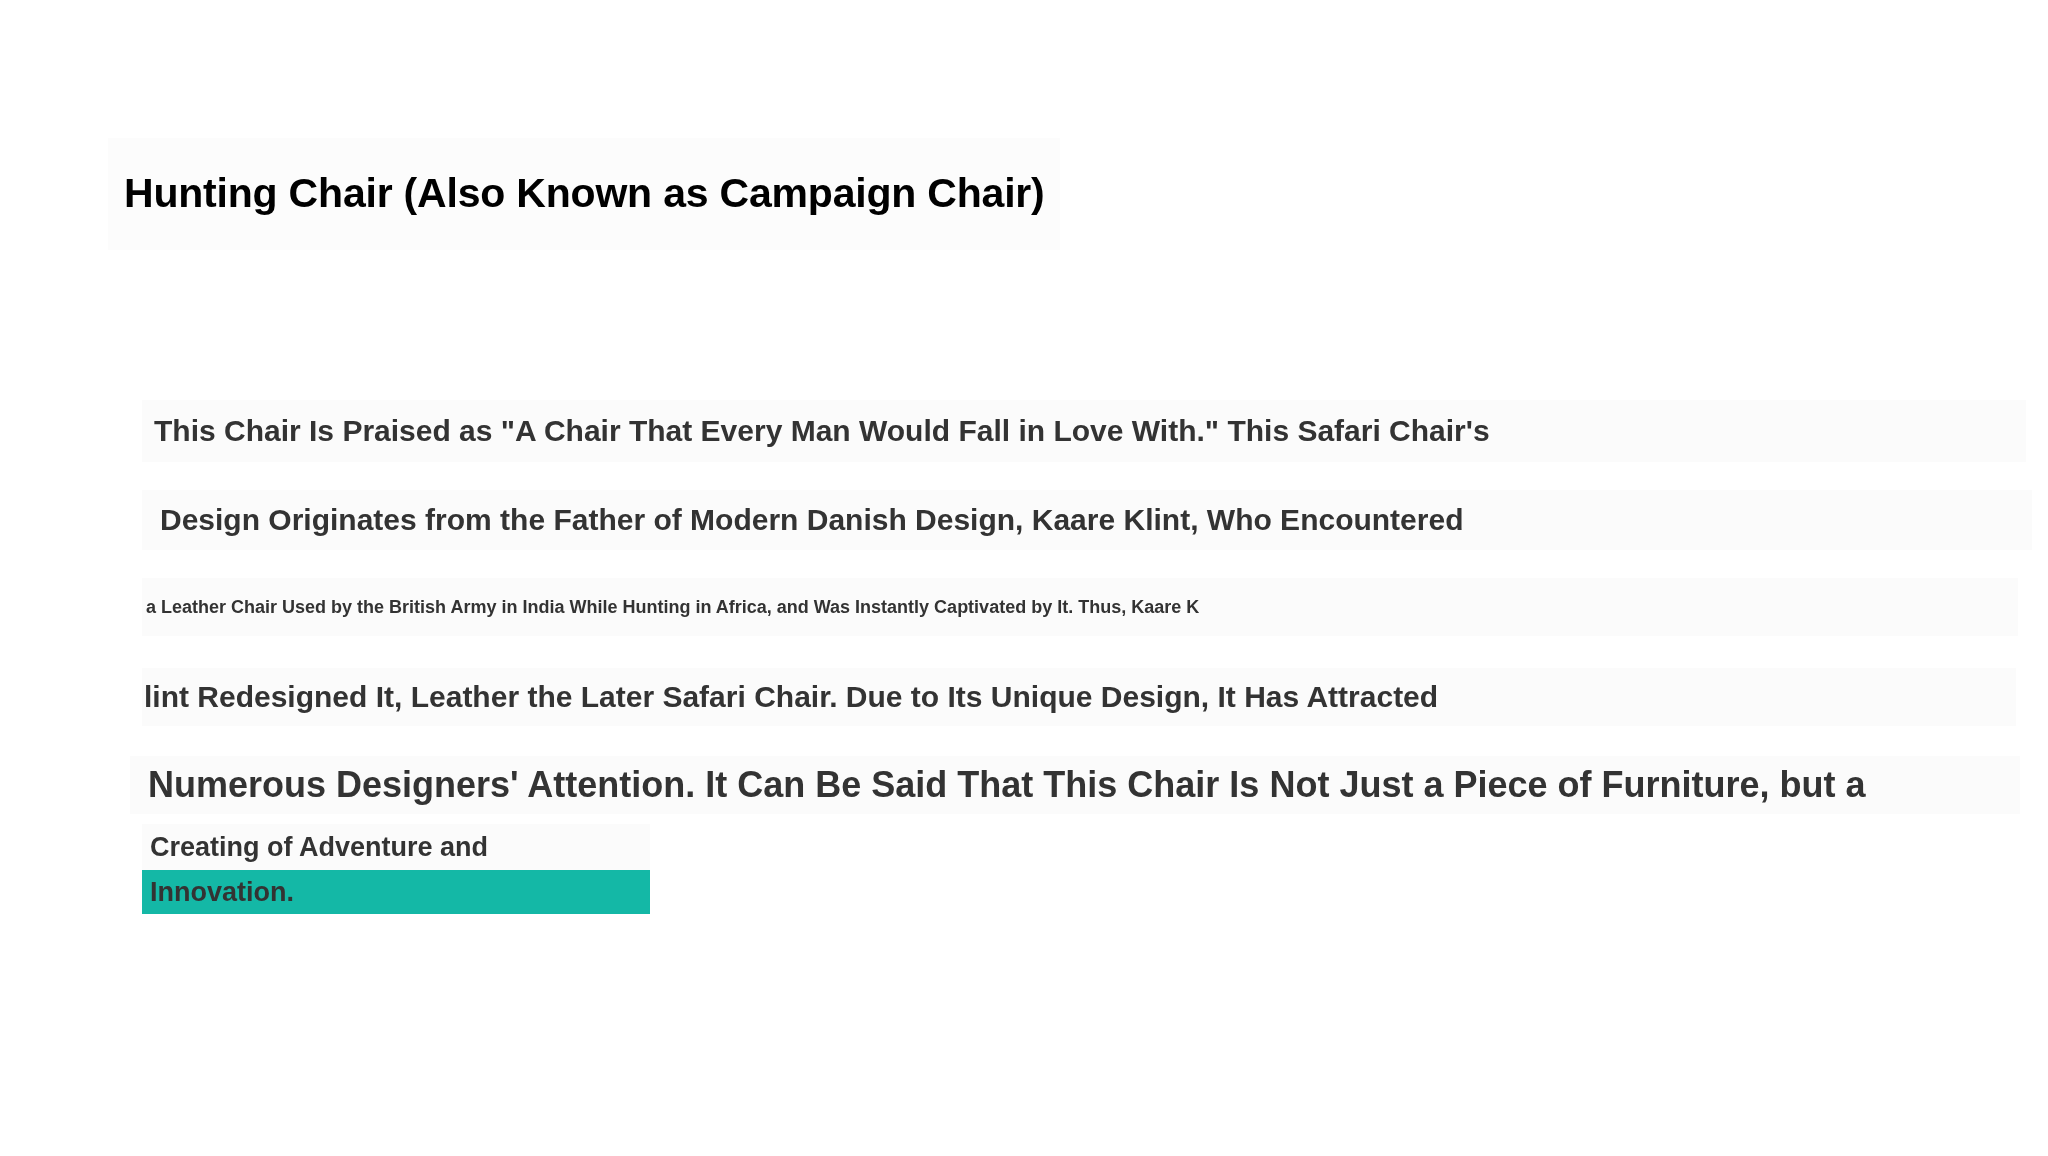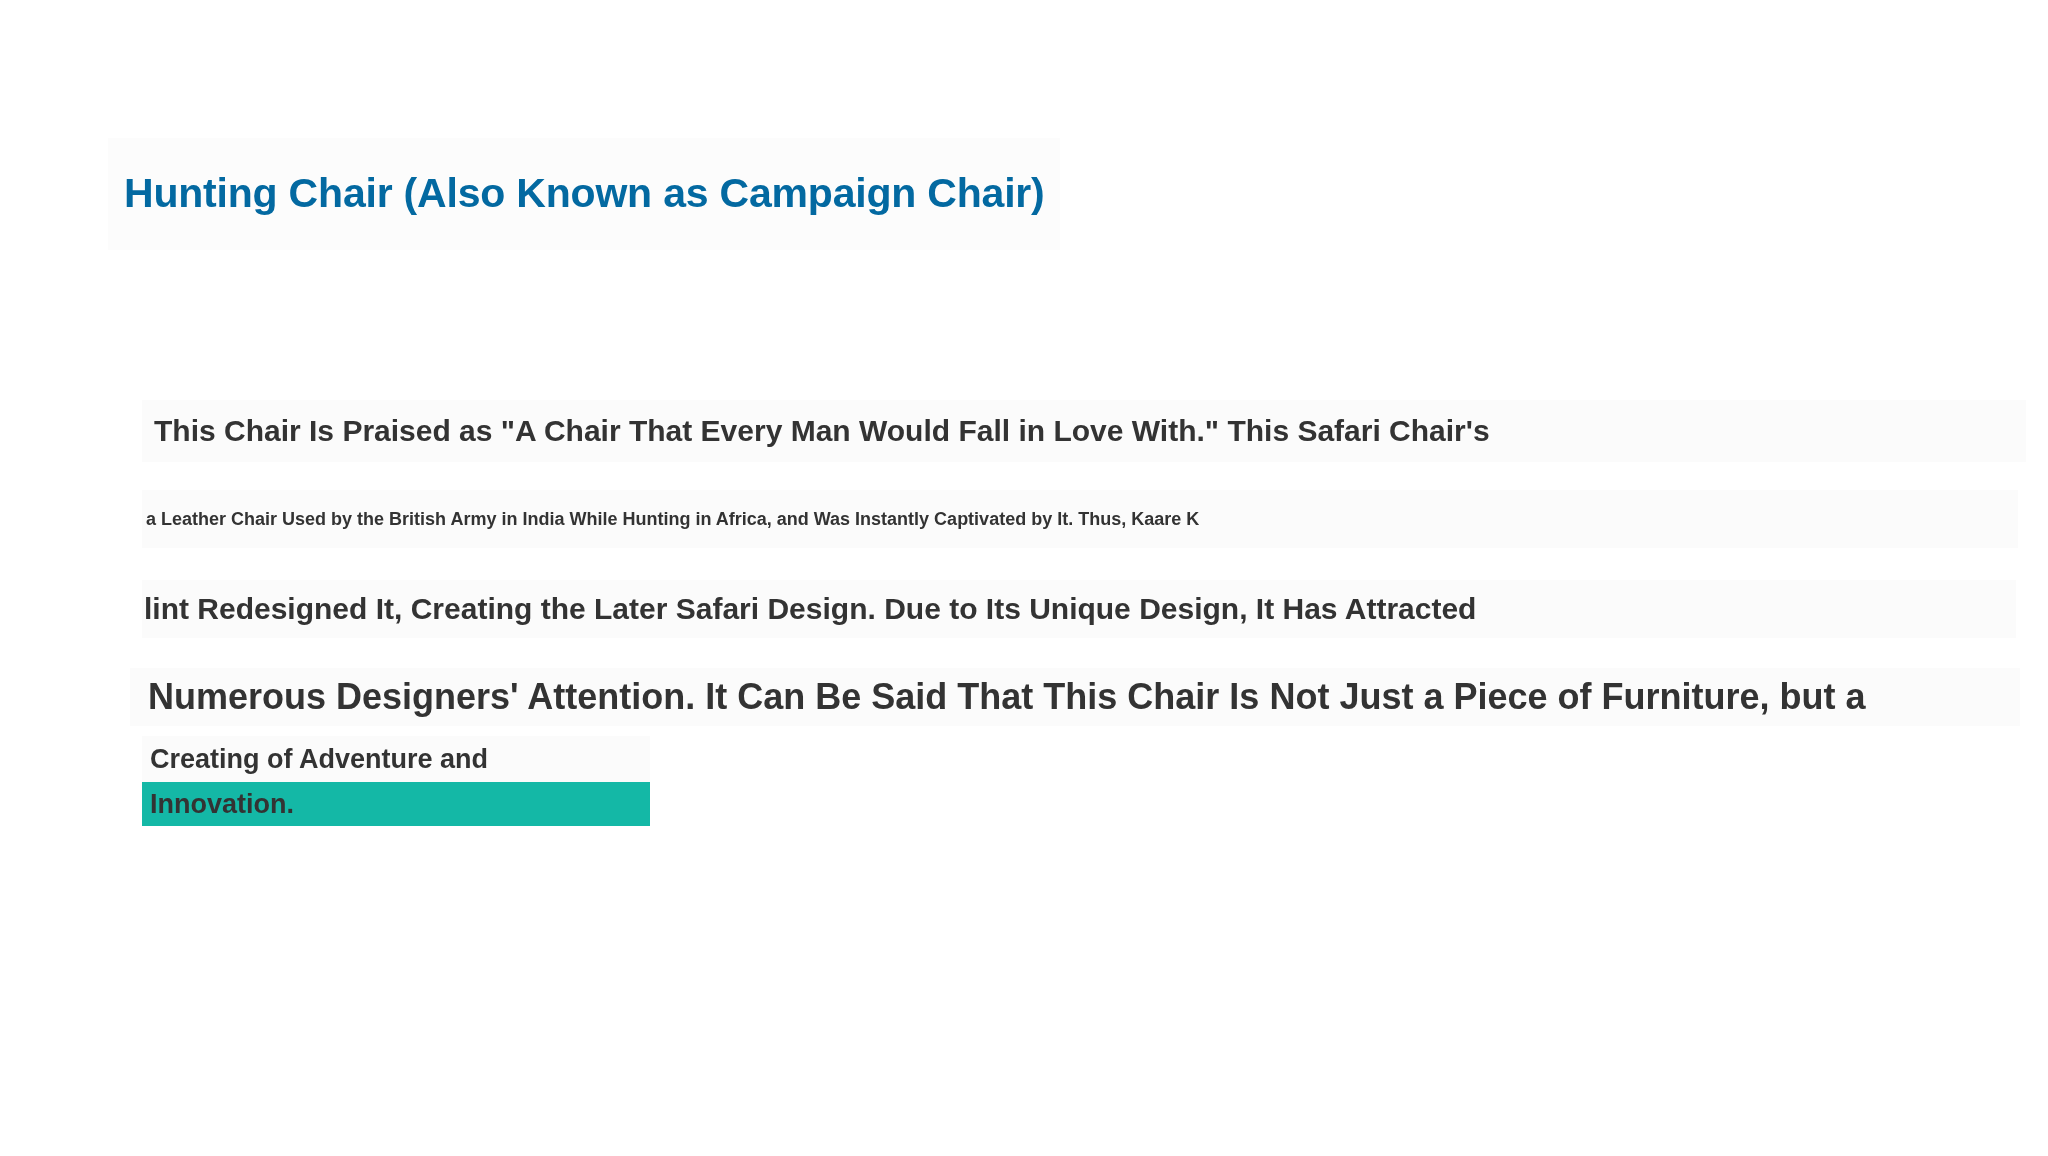--- a/index.html
+++ b/index.html
@@ -30,21 +30,21 @@
     top: 138px;
     width: 952px;
     height: 112px;
     background: #fcfcfc;
     display: flex;
     align-items: center;
   }
   .title-text {
     font-size: 41px;
     font-weight: 700;
-    color: #0369a1;
+    color: #000000;
     letter-spacing: -0.2px;
     padding-left: 16px;
     line-height: 1.2;
     white-space: nowrap;
   }
 
   
   .body-block {
     position: absolute;
     left: 0;
@@ -125,20 +125,21 @@
 <body>
 
 <div class="page">
 
   <div class="title-block">
     <div class="title-text">Hunting Chair (Also Known as Campaign Chair)</div>
   </div>
 
   <div class="body-block">
     <div class="line line-0">This Chair Is Praised as "A Chair That Every Man Would Fall in Love With." This Safari Chair's</div>
+    <div class="line line-1">Design Originates from the Father of Modern Danish Design, Kaare Klint, Who Encountered</div>
     <div class="line line-2">a Leather Chair Used by the British Army in India While Hunting in Africa, and Was Instantly Captivated by It. Thus, Kaare K</div>
-    <div class="line line-3">lint Redesigned It, Creating the Later Safari Design. Due to Its Unique Design, It Has Attracted</div>
+    <div class="line line-3">lint Redesigned It, Leather the Later Safari Chair. Due to Its Unique Design, It Has Attracted</div>
     <div class="line line-4">Numerous Designers' Attention. It Can Be Said That This Chair Is Not Just a Piece of Furniture, but a</div>
     <div class="line line-5">Creating of Adventure and</div>
     <div class="line line-6">Innovation.</div>
   </div>
 
 </div>
 
 </body></html>

